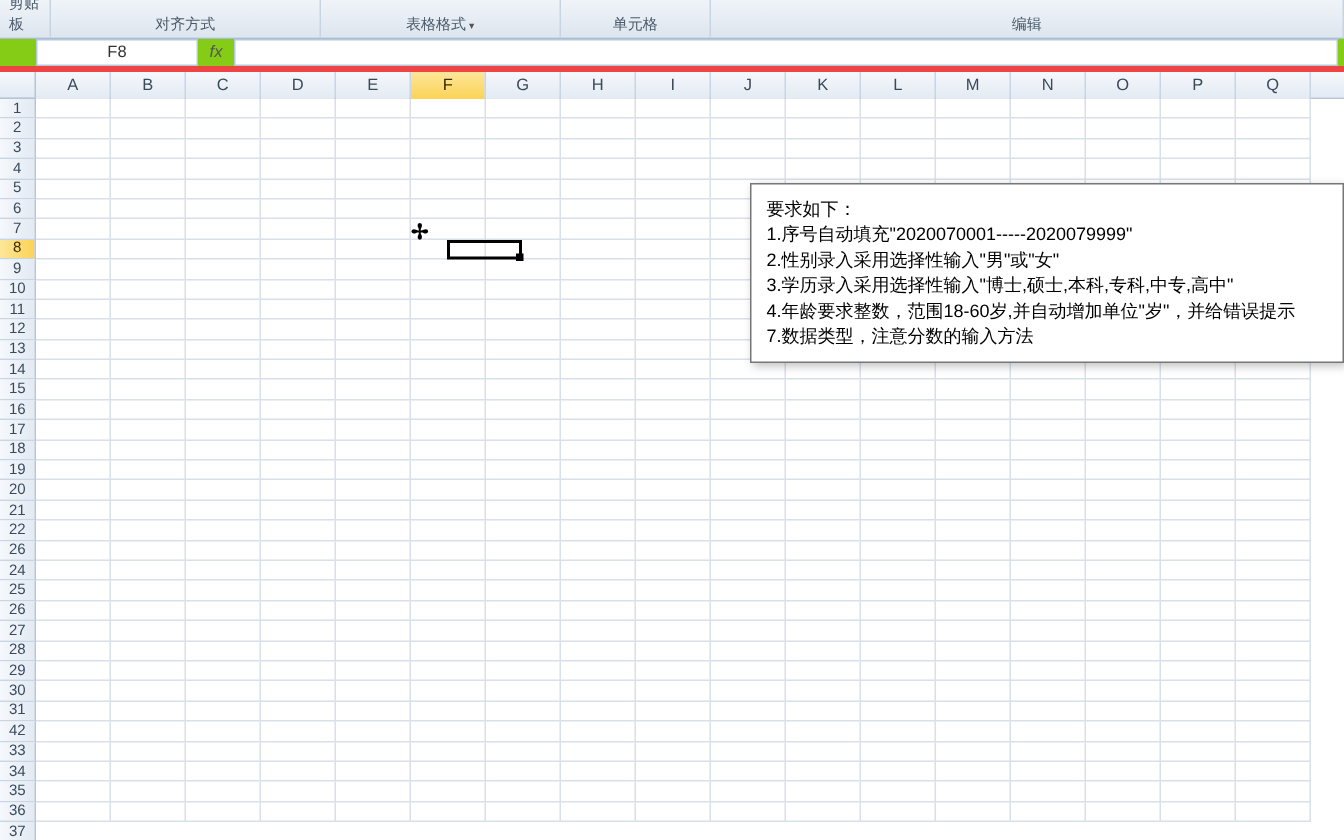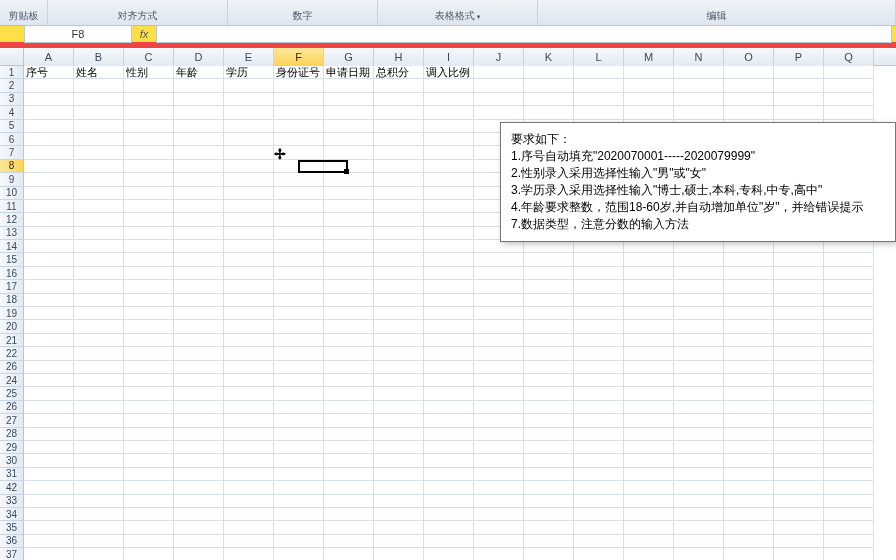--- a/index.html
+++ b/index.html
@@ -22,31 +22,31 @@
     .ribbon-group {
       display: flex;
       flex-direction: column;
       align-items: center;
       border-right: 1px solid #c8d4e3;
       padding: 0 6px;
       height: 100%;
       justify-content: flex-end;
     }
     .ribbon-group-label { font-size: 10px; color: #4a5a6a; padding: 1px 0 2px; }
-    .ribbon-group.g1 { width: 48px; }
+    .ribbon-group.g1 { width: 34px; }
     .ribbon-group.g2 { width: 200px; }
     .ribbon-group.g3 { width: 180px; }
     .ribbon-group.g4 { width: 150px; }
     .ribbon-group.g5 { width: 160px; }
     .ribbon-group.g6 { width: 100px; }
     .ribbon-group.g7 { flex: 1; }
     .namebox-bar {
       height: 22px;
-      background: #fde047;
-      border-bottom: 6px solid #ef4444;
+      background: #84cc16;
+      border-bottom: 4px solid #ef4444;
       display: flex;
       align-items: center;
       gap: 2px;
     }
     .namebox {
       width: 108px;
       height: 18px;
       background: #fff;
       border: 1px solid #b8c8db;
       margin-left: 24px;
@@ -179,25 +179,25 @@
 </head>
 <body>
 
 <div class="ribbon-bottom">
   <div class="ribbon-group g1">
     <div class="ribbon-group-label">剪贴板</div>
   </div>
   <div class="ribbon-group g3">
     <div class="ribbon-group-label">对齐方式</div>
   </div>
-  <div class="ribbon-group g4">
-    <div class="ribbon-group-label">数字</div>
-  </div>
   <div class="ribbon-group g5">
     <div class="ribbon-group-label"><span>表格格式</span><span class="arrow-down">▾</span></div>
+  </div>
+  <div class="ribbon-group g6">
+    <div class="ribbon-group-label">单元格</div>
   </div>
   <div class="ribbon-group g7">
     <div class="ribbon-group-label">编辑</div>
   </div>
 </div>
 
 <div class="namebox-bar">
   <div class="namebox">F8</div>
   <div class="fx-label">fx</div>
   <div class="formula-input"></div>
@@ -270,39 +270,20 @@
       </div>
       <div class="cursor-cross" style="left: 250px; top: 80px;">✢</div>
       <div class="note-box" style="left: 476px; top: 56px; width: 396px;">
         <div class="note-line">要求如下：</div>
         <div class="note-line">1.序号自动填充"2020070001-----2020079999"</div>
         <div class="note-line">2.性别录入采用选择性输入"男"或"女"</div>
         <div class="note-line">3.学历录入采用选择性输入"博士,硕士,本科,专科,中专,高中"</div>
         <div class="note-line">4.年龄要求整数，范围18-60岁,并自动增加单位"岁"，并给错误提示</div>
         <div class="note-line">7.数据类型，注意分数的输入方法</div>
       </div>
-    <div class="grid-row">
-          <div class="cell col-A">序号</div>
-          <div class="cell col-B">姓名</div>
-          <div class="cell col-C">性别</div>
-          <div class="cell col-D">年龄</div>
-          <div class="cell col-E">学历</div>
-          <div class="cell col-F">身份证号</div>
-          <div class="cell col-G">申请日期</div>
-          <div class="cell col-H">总积分</div>
-          <div class="cell col-I">调入比例</div>
-          <div class="cell col-J"></div>
-          <div class="cell col-K"></div>
-          <div class="cell col-L"></div>
-          <div class="cell col-M"></div>
-          <div class="cell col-N"></div>
-          <div class="cell col-O"></div>
-          <div class="cell col-P"></div>
-          <div class="cell col-Q"></div>
-        </div>
         <div class="grid-row">
           <div class="cell col-A"></div>
           <div class="cell col-B"></div>
           <div class="cell col-C"></div>
           <div class="cell col-D"></div>
           <div class="cell col-E"></div>
           <div class="cell col-F"></div>
           <div class="cell col-G"></div>
           <div class="cell col-H"></div>
           <div class="cell col-I"></div>

